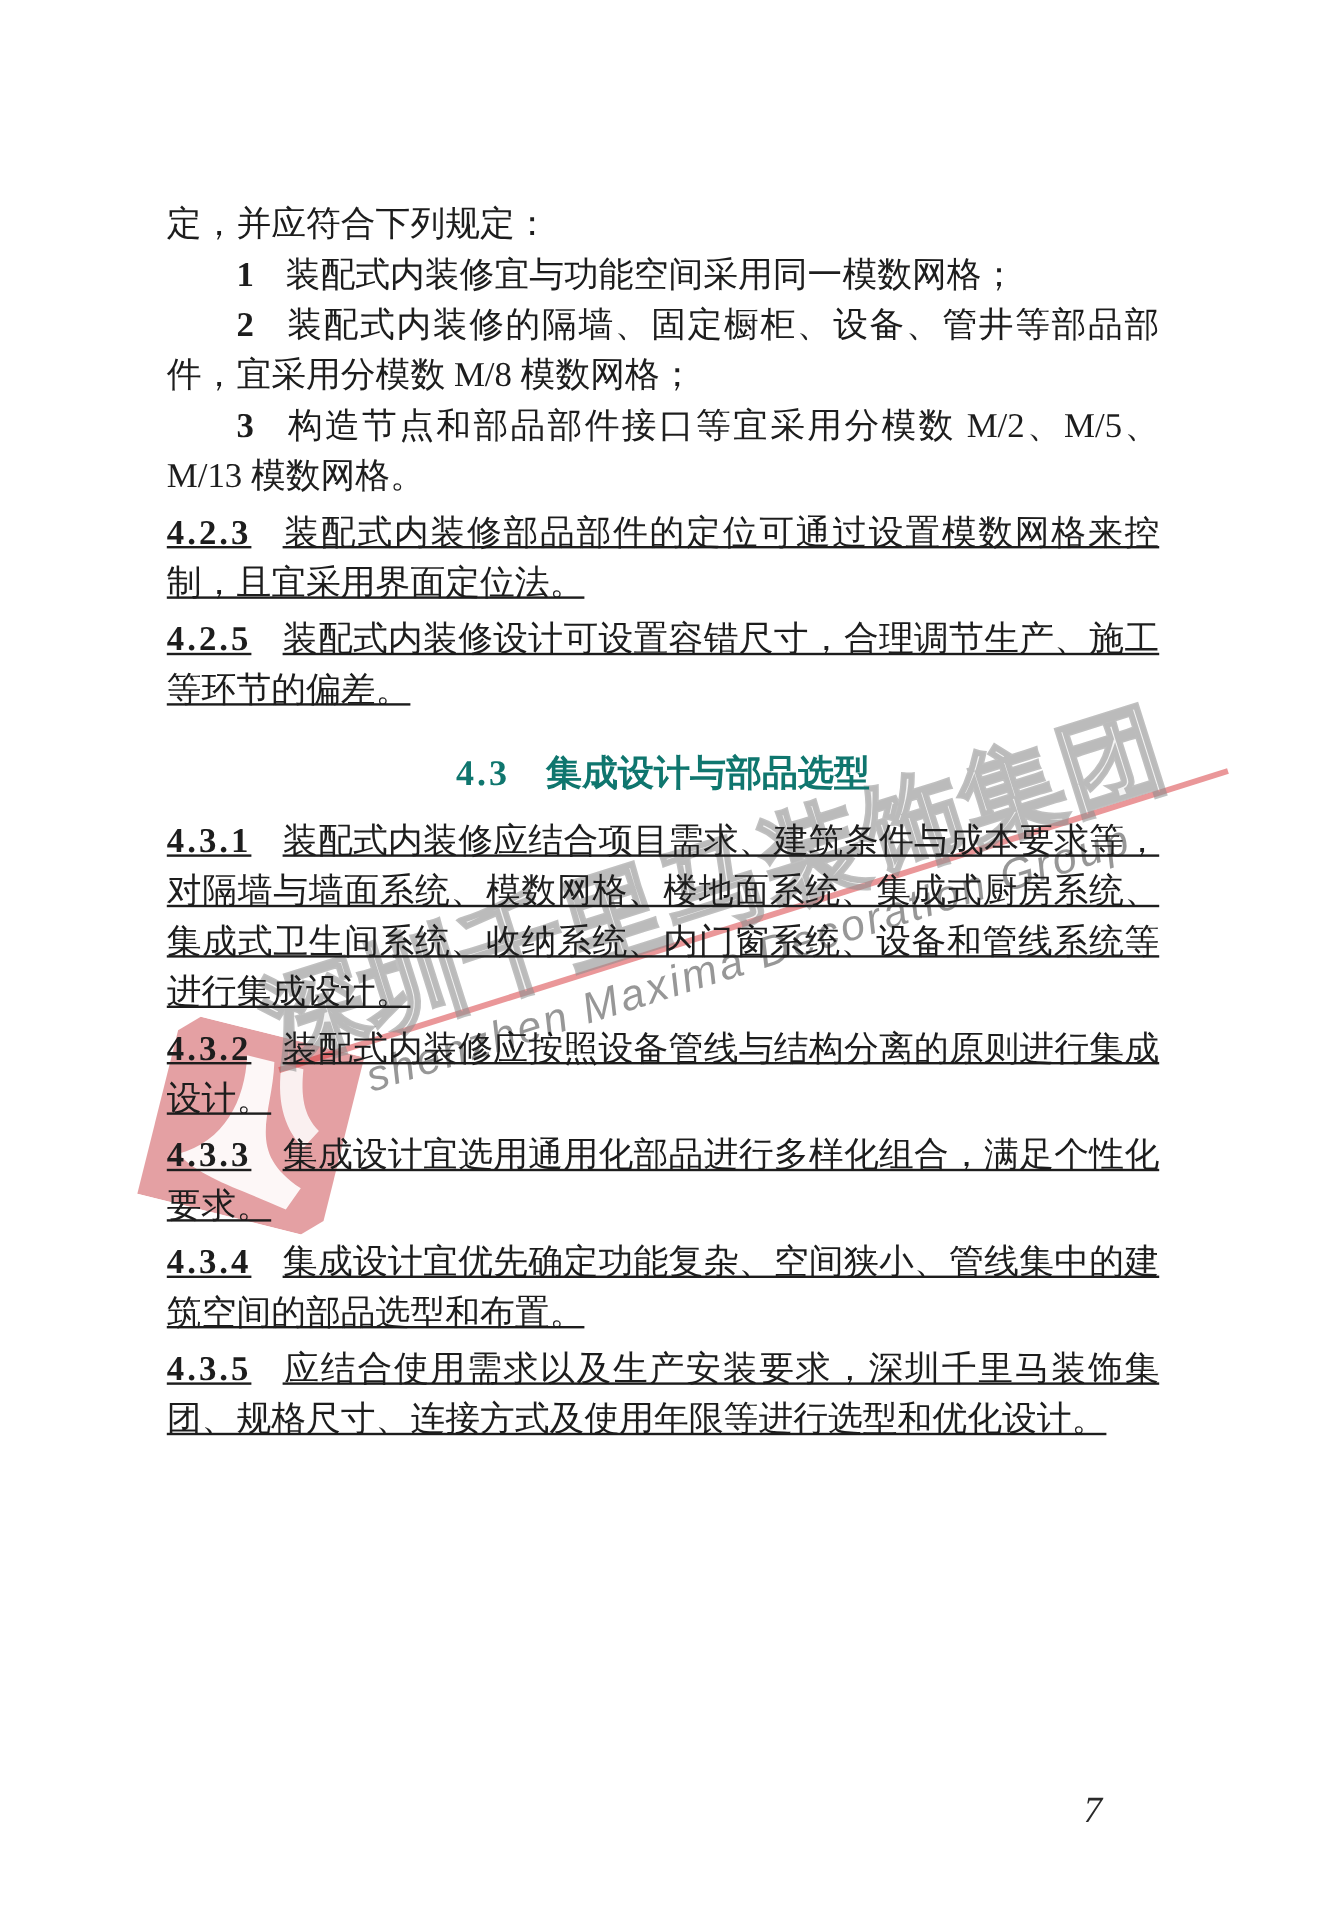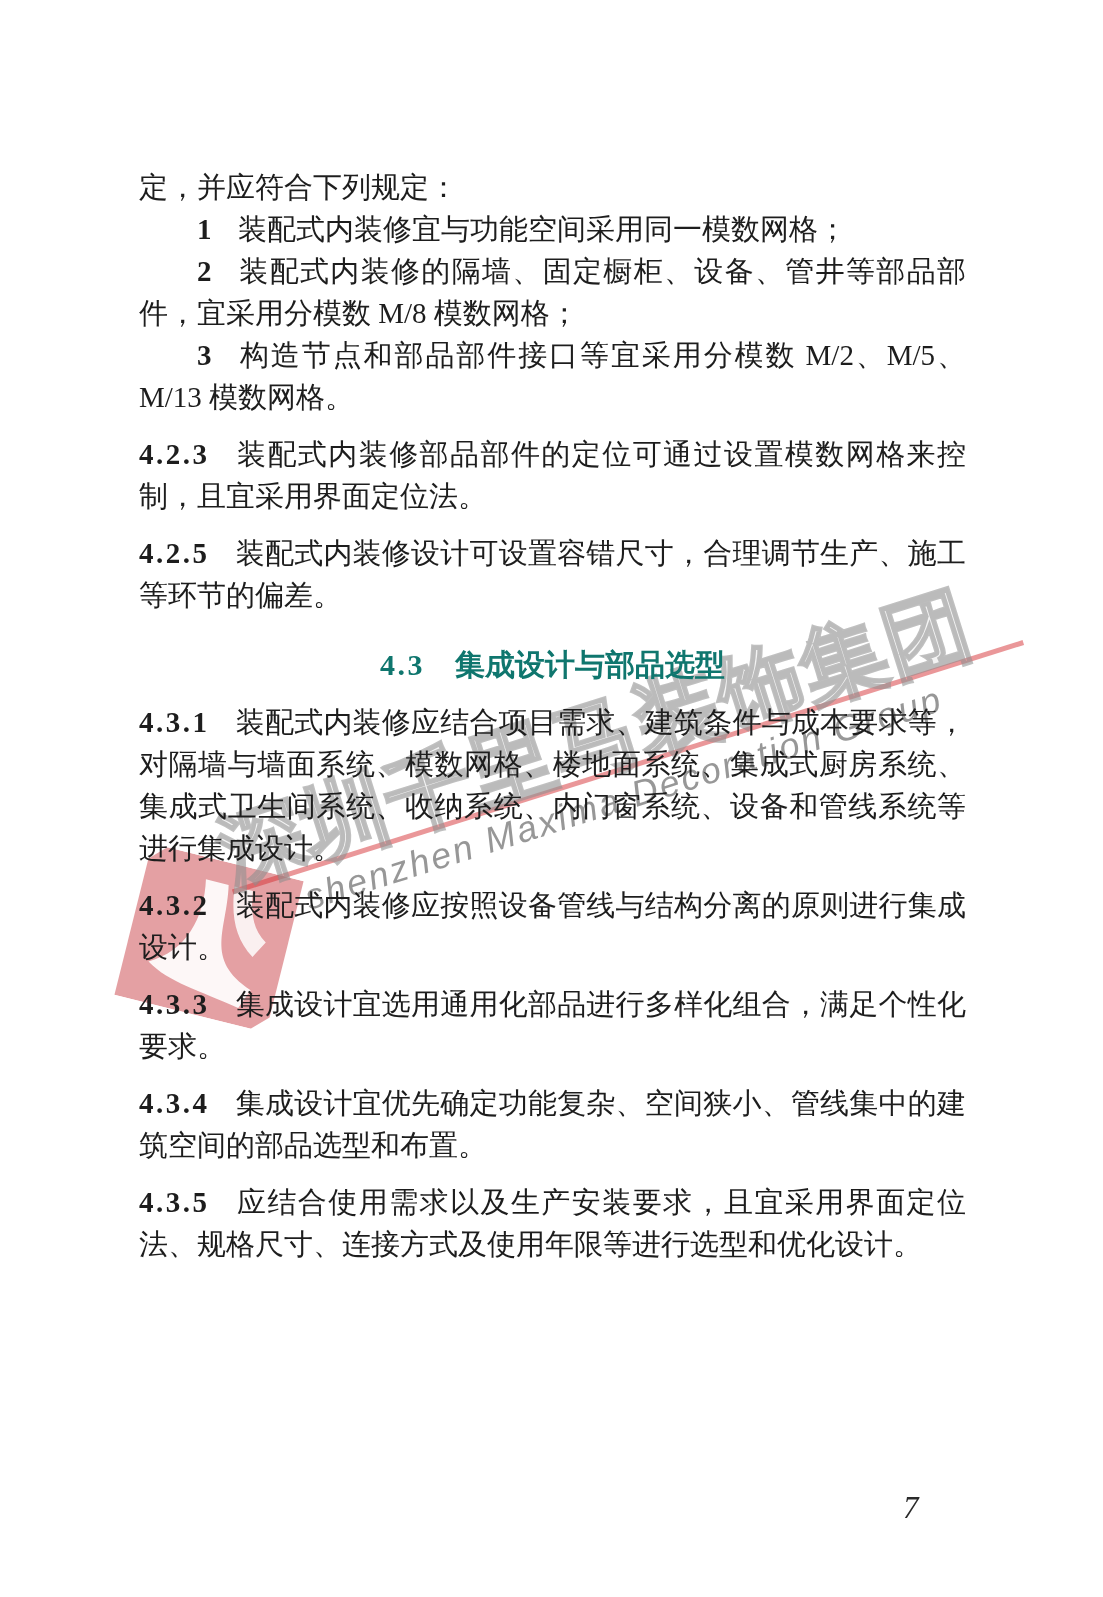--- a/index.html
+++ b/index.html
@@ -38,21 +38,21 @@
     font-family:"Liberation Sans","DejaVu Sans",sans-serif;
   }
 
   
   .content{
     position:absolute;left:139px;top:166px;width:827px;z-index:2;
     font-size:29px;line-height:42px;color:#1d1d1d;
   }
   .content p{margin:0;text-align:justify;}
   .content p.list{text-indent:2em;}
-  .content p.sec{margin-top:15px;}
+  .content p.sec{margin-top:5px;text-decoration:underline;}
   .num{font-weight:700;letter-spacing:2.5px;margin-right:26px;}
   .list .num{margin-right:24px;}
   h2.heading{
     margin:28px 0 14px;text-align:center;
     font-size:30px;font-weight:700;line-height:42px;
     font-family:"Liberation Sans","DejaVu Sans",sans-serif;
     color:#0f766e;
   }
   h2.heading .hnum{
     font-family:"Liberation Serif","DejaVu Serif",serif;
@@ -88,17 +88,17 @@
       <p class="list"><b class="num">1</b><span>装配式内装修宜与功能空间采用同一模数网格；</span></p>
       <p class="list"><b class="num">2</b><span>装配式内装修的隔墙、固定橱柜、设备、管井等部品部件，宜采用分模数 M/8 模数网格；</span></p>
       <p class="list"><b class="num">3</b><span>构造节点和部品部件接口等宜采用分模数 M/2、M/5、M/13 模数网格。</span></p>
       <p class="sec"><b class="num">4.2.3</b><span>装配式内装修部品部件的定位可通过设置模数网格来控制，且宜采用界面定位法。</span></p>
       <p class="sec"><b class="num">4.2.5</b><span>装配式内装修设计可设置容错尺寸，合理调节生产、施工等环节的偏差。</span></p>
       <h2 class="heading"><span class="hnum">4.3</span><span>集成设计与部品选型</span></h2>
       <p class="sec"><b class="num">4.3.1</b><span>装配式内装修应结合项目需求、建筑条件与成本要求等，对隔墙与墙面系统、模数网格、楼地面系统、集成式厨房系统、集成式卫生间系统、收纳系统、内门窗系统、设备和管线系统等进行集成设计。</span></p>
       <p class="sec"><b class="num">4.3.2</b><span>装配式内装修应按照设备管线与结构分离的原则进行集成设计。</span></p>
       <p class="sec"><b class="num">4.3.3</b><span>集成设计宜选用通用化部品进行多样化组合，满足个性化要求。</span></p>
       <p class="sec"><b class="num">4.3.4</b><span>集成设计宜优先确定功能复杂、空间狭小、管线集中的建筑空间的部品选型和布置。</span></p>
-      <p class="sec"><b class="num">4.3.5</b><span>应结合使用需求以及生产安装要求，且宜采用界面定位法、规格尺寸、连接方式及使用年限等进行选型和优化设计。</span></p>
+      <p class="sec"><b class="num">4.3.5</b><span>应结合使用需求以及生产安装要求，深圳千里马装饰集团、规格尺寸、连接方式及使用年限等进行选型和优化设计。</span></p>
     </main>
 
   <div class="page-number">7</div>
 </div>
 
 </body></html>

